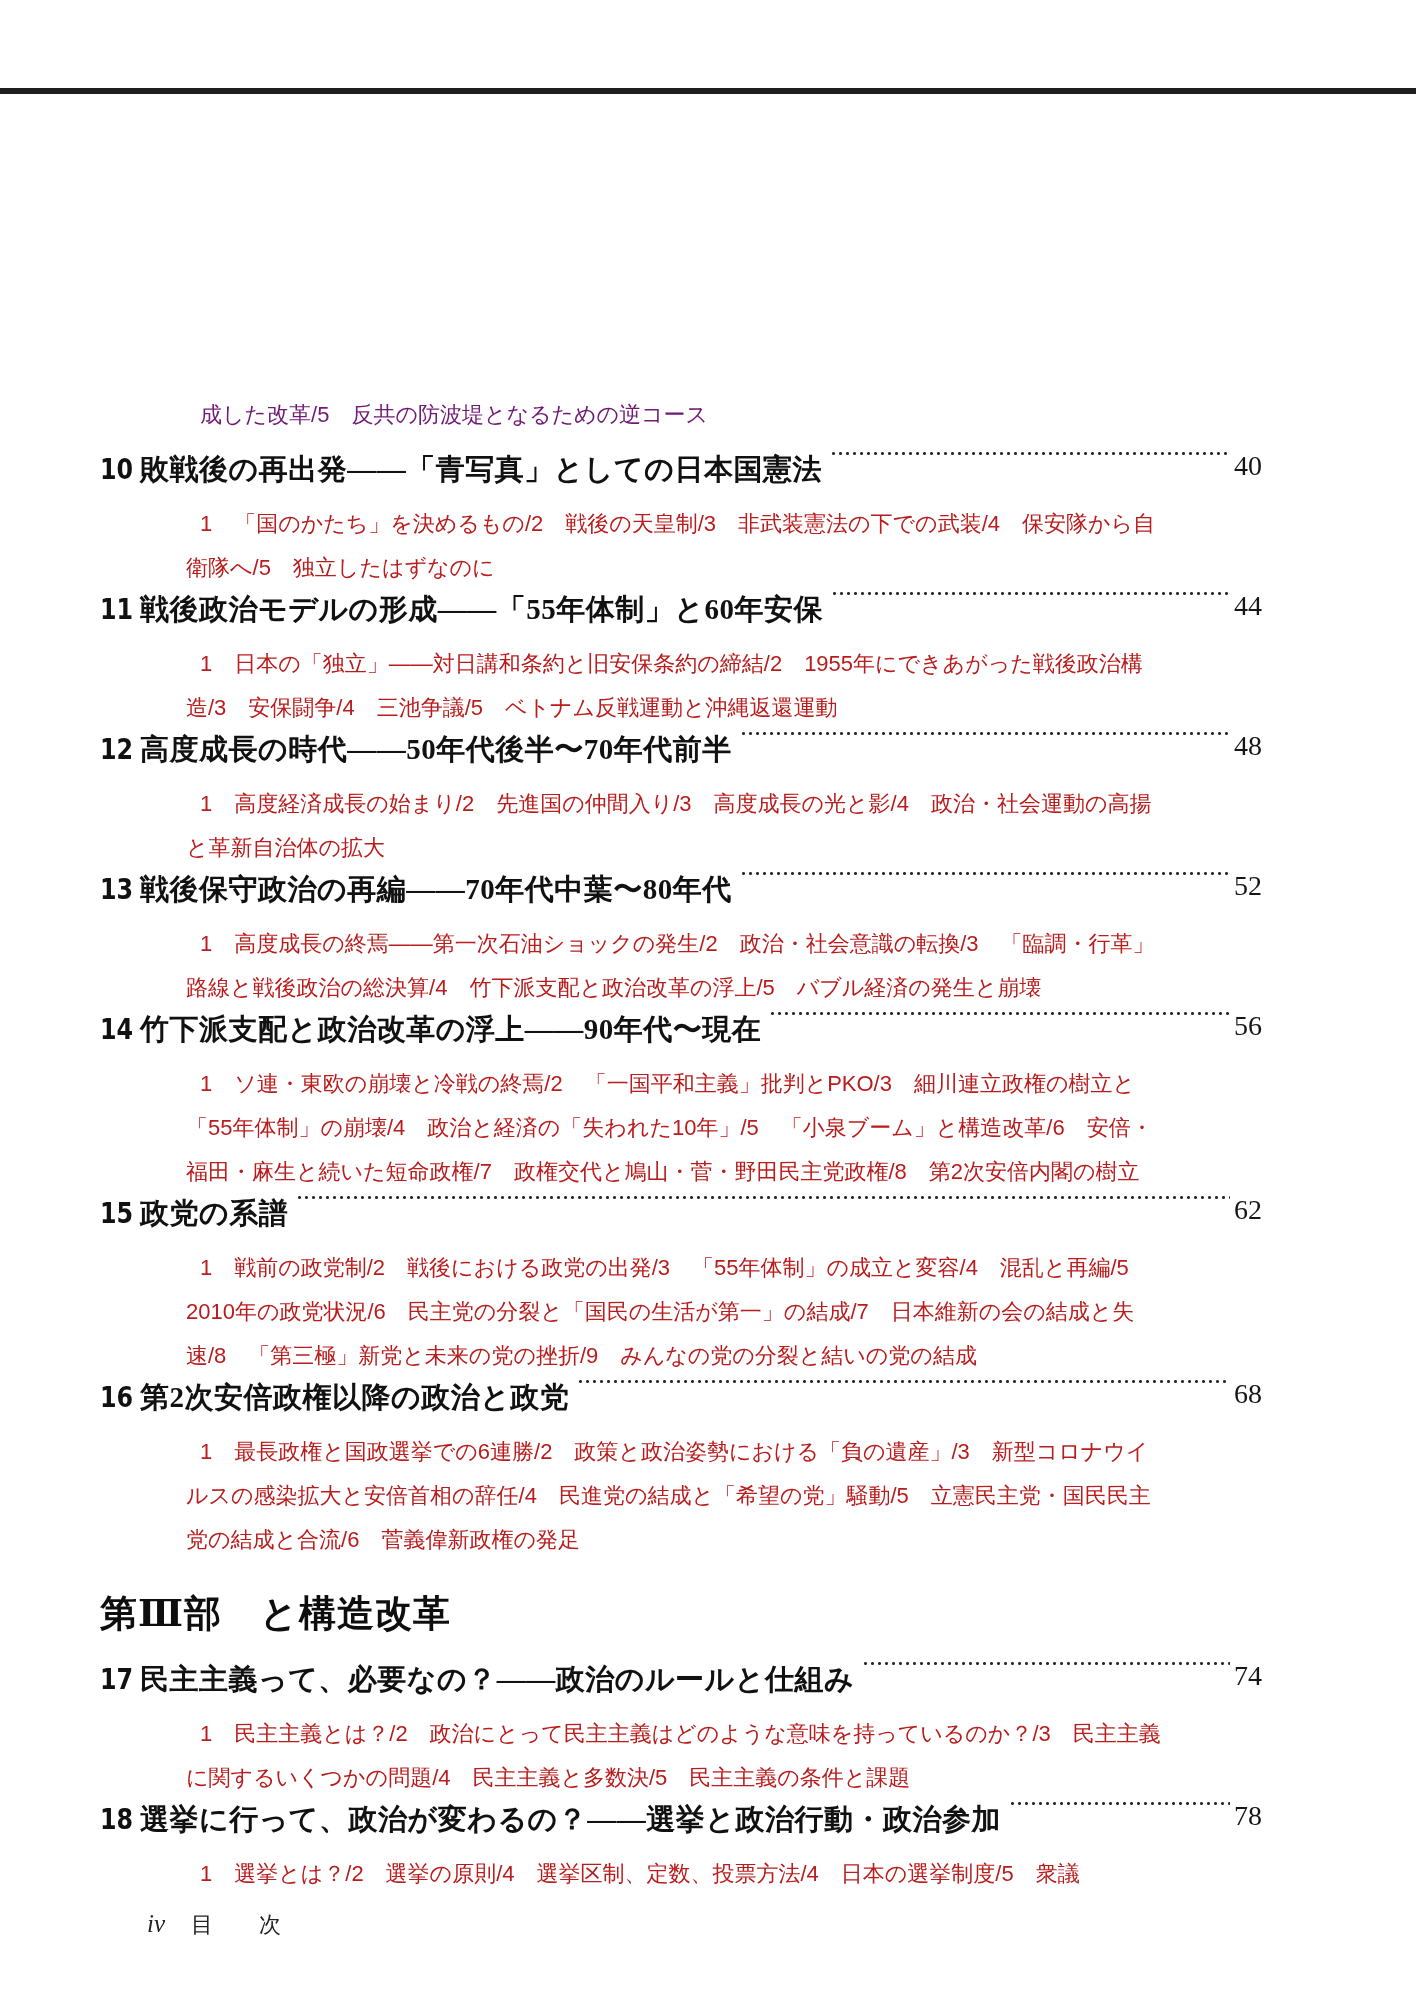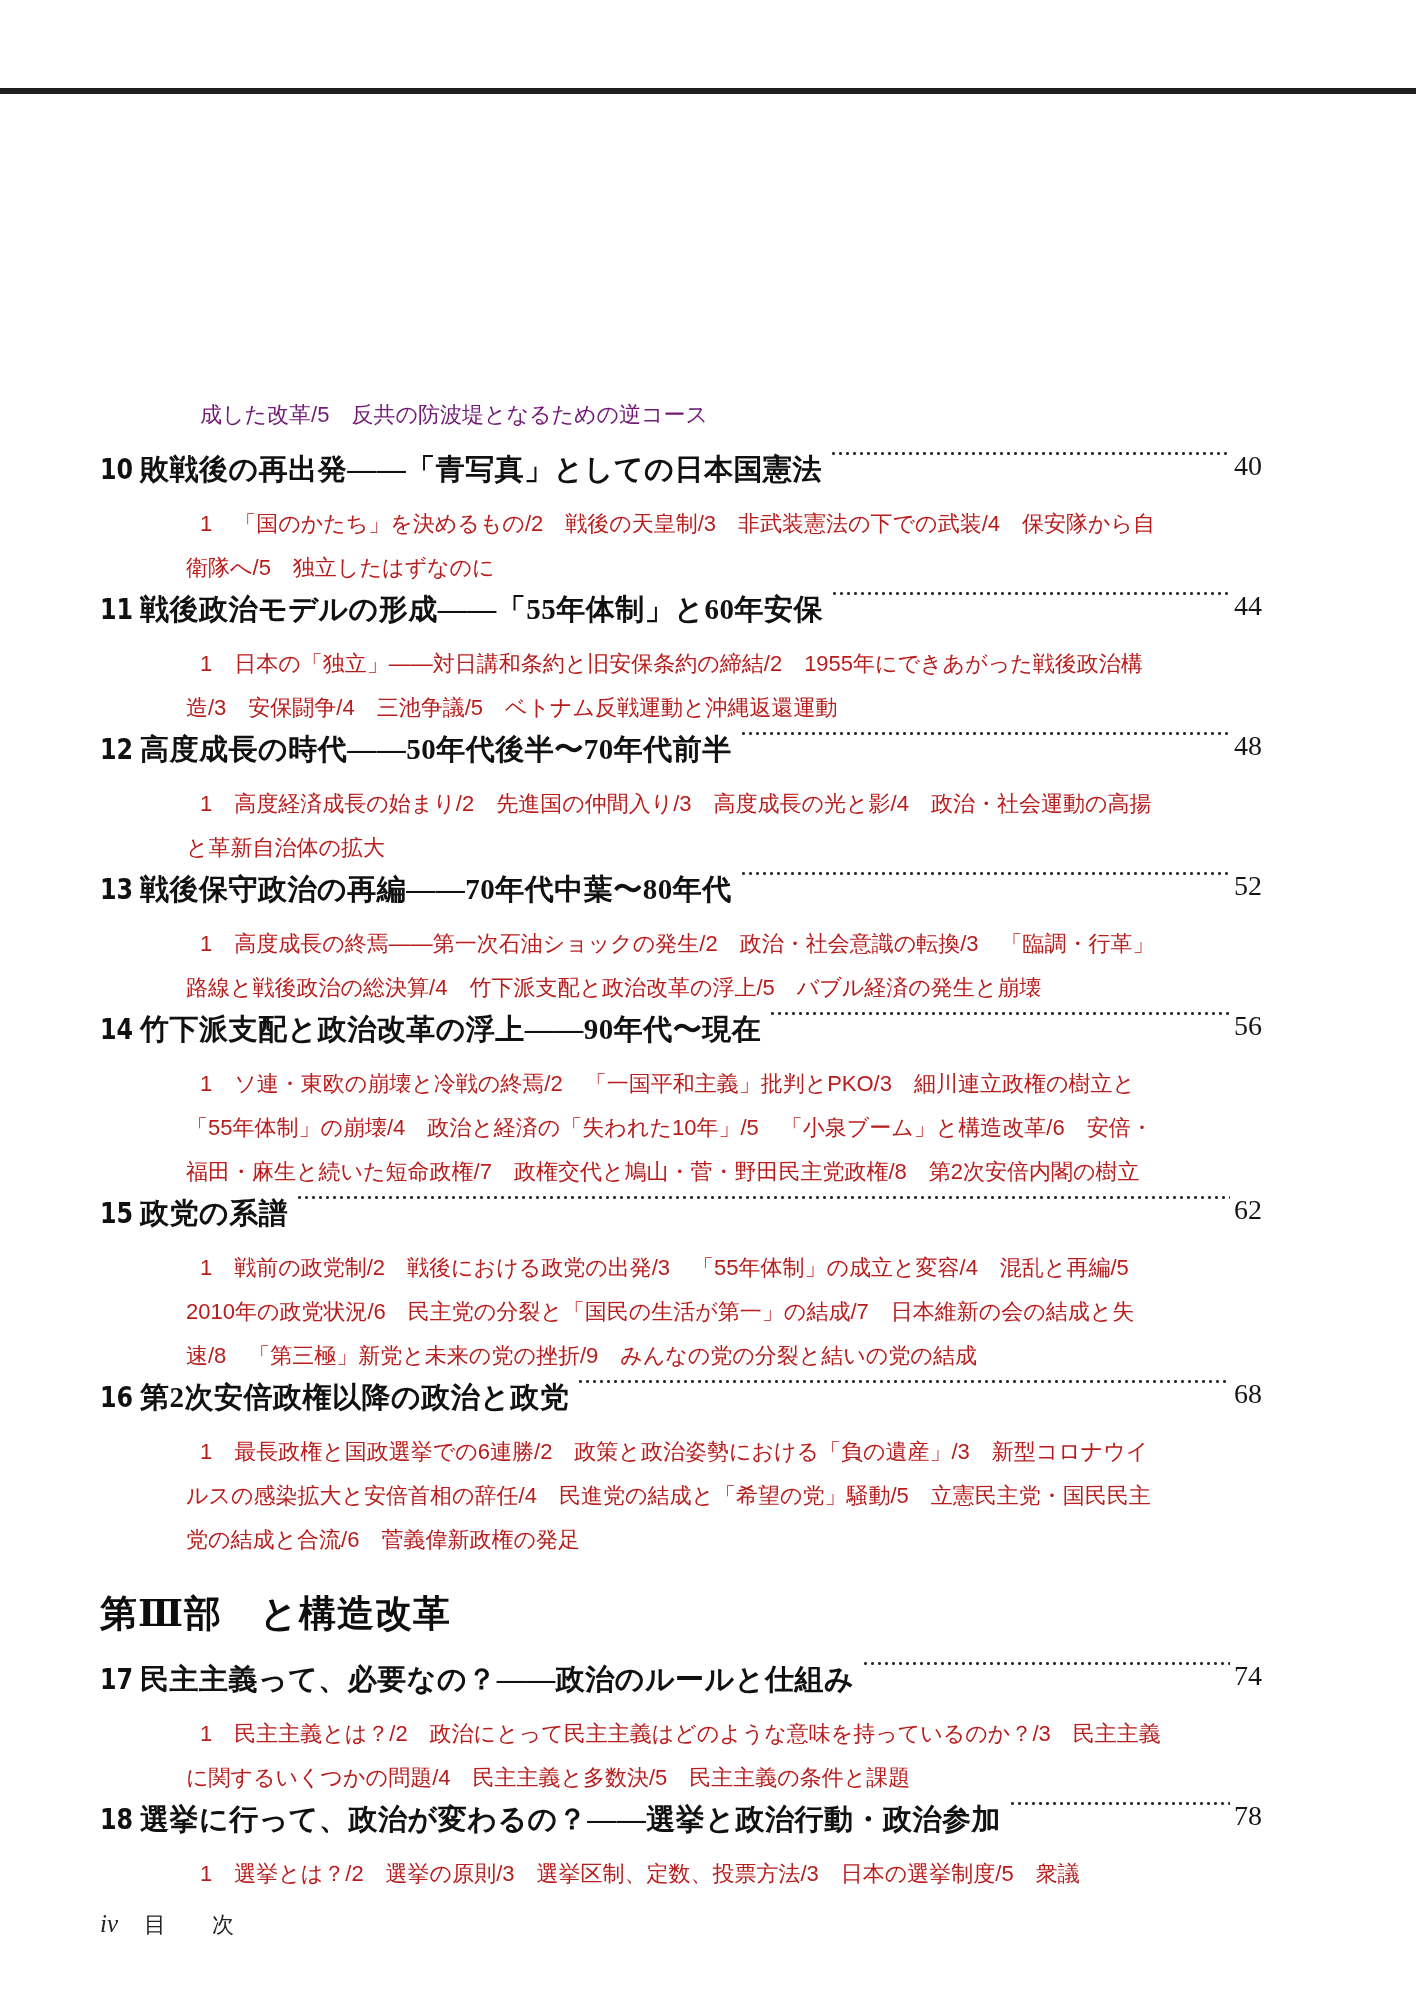--- a/index.html
+++ b/index.html
@@ -100,20 +100,21 @@
     line-height: 48px;
     color: #0e0e0e;
     margin: 28px 0 24px 0;
     letter-spacing: 1px;
   }
   .footer {
     display: flex;
     align-items: baseline;
     margin-top: 14px;
     color: #222222;
+    margin-left: 47px;
   }
   .folio {
     font-family: "Liberation Serif", "DejaVu Serif", serif;
     font-style: italic;
     font-size: 25px;
   }
   .footer-label {
     margin-left: 26px;
     font-size: 22px;
     letter-spacing: 12px;
@@ -228,21 +229,21 @@
     </div>
 
     <div class="entry">
       <div class="entry-num">18</div>
       <div class="entry-main">
         <div class="title-row">
           <span class="entry-title">選挙に行って、政治が変わるの？——選挙と政治行動・政治参加</span>
           <span class="leader"></span>
           <span class="page-num">78</span>
         </div>
-        <div class="topics">1　選挙とは？/2　選挙の原則/3　選挙区制、定数、投票方法/3　日本の選挙制度/5　衆議</div>
+        <div class="topics">1　選挙とは？/2　選挙の原則/4　選挙区制、定数、投票方法/4　日本の選挙制度/5　衆議</div>
       </div>
     </div>
 
     <div class="footer">
       <span class="folio">iv</span>
       <span class="footer-label">目　次</span>
     </div>
 
   </div>
 </div>

